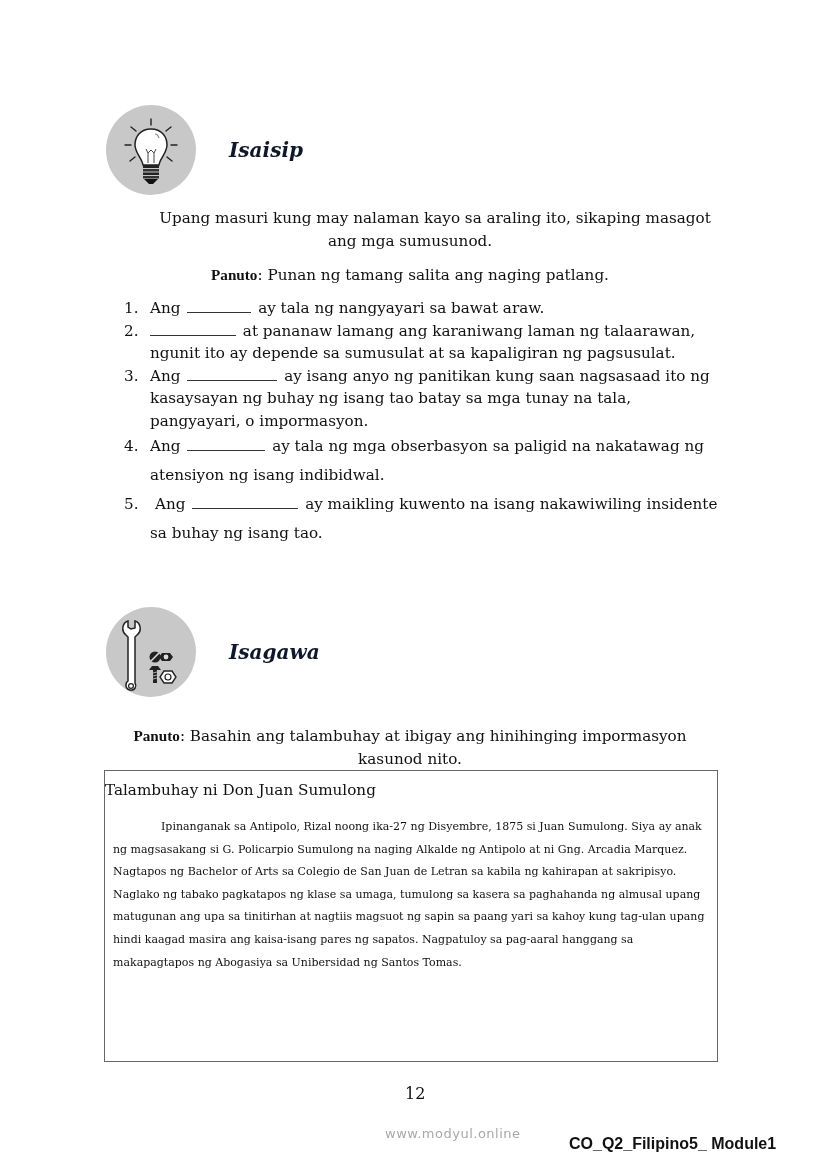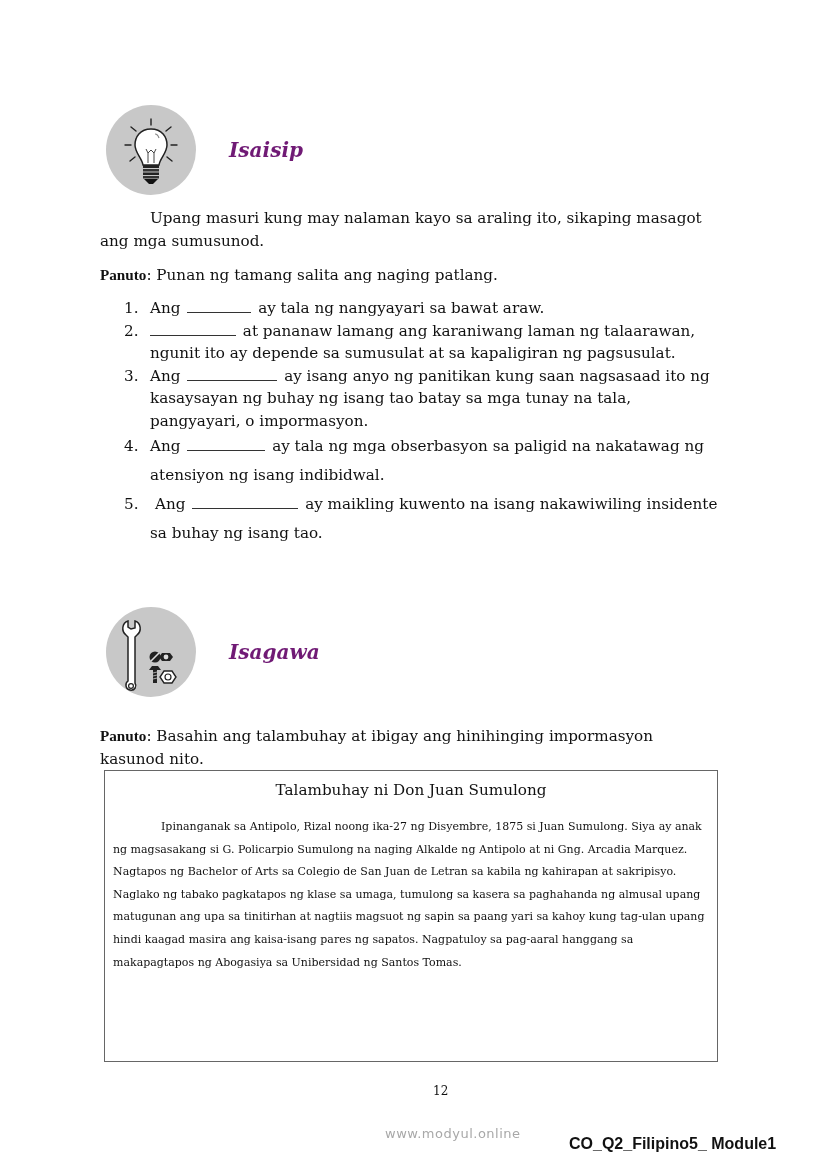--- a/index.html
+++ b/index.html
@@ -10,42 +10,42 @@
     }
     .page { position: absolute; left: 0; top: 0; width: 826px; height: 1169px; }
 
     .section-icon {
       position: absolute; width: 90px; height: 90px; border-radius: 50%;
       background: #c8c8c8; overflow: hidden;
     }
     .section-icon svg { width: 90px; height: 90px; display: block; }
     .section-title {
       position: absolute; font-family: "DejaVu Serif", serif;
-      font-weight: bold; font-style: italic; font-size: 20px; color: #701a75;
+      font-weight: bold; font-style: italic; font-size: 20px; color: #0f172a;
     }
 
-    .text { position: absolute; font-size: 15.2px; line-height: 23px; }
+    .text { position: absolute; font-size: 15.2px; line-height: 23px; text-align: center; }
     .indent { text-indent: 50px; }
     b.lbl { font-weight: bold; font-family: Liberation Serif, serif; }
 
     .qlist { position: absolute; left: 124px; width: 600px; font-size: 15.2px; }
     .q { position: relative; padding-left: 26px; line-height: 22.5px; }
     .q .num { position: absolute; left: 0; top: 0; }
     .q.spaced { line-height: 29px; }
     .blank { display: inline-block; border-bottom: 1px solid #333; height: 12px; vertical-align: baseline; margin: 0 2px; }
 
     .bio-box {
       position: absolute; left: 104px; top: 770px; width: 614px; height: 292px;
       border: 1px solid #666; box-sizing: border-box;
     }
-    .bio-title { position: absolute; left: 0; width: 100%; top: 10px; text-align: center; font-size: 15.2px; }
+    .bio-title { position: absolute; left: 0; width: 100%; top: 10px; text-align: left; font-size: 15.2px; }
     .bio-body { position: absolute; left: 8px; top: 45px; width: 600px; font-size: 11px; line-height: 22.6px; }
     .bio-body p { margin: 0; text-indent: 48px; }
 
-    .page-number { position: absolute; left: 405px; top: 1084px; font-size: 12px; margin-left: 28px; }
+    .page-number { position: absolute; left: 405px; top: 1084px; font-size: 16px; }
     .module-code { position: absolute; left: 569px; top: 1092px; font-family: "Liberation Sans", sans-serif; font-weight: bold; font-size: 16px; margin-top: 43px; }
     .watermark { position: absolute; left: 337px; top: 1126px; font-family: "DejaVu Sans", sans-serif; font-size: 13px; color: #a8a8a8; letter-spacing: 0.5px; margin-left: 48px; }
   </style>
 </head>
 <body>
 
 <div class="page">
 
   <div class="section-icon" style="left:106px; top:105px;">
     <svg viewBox="0 0 90 90">

